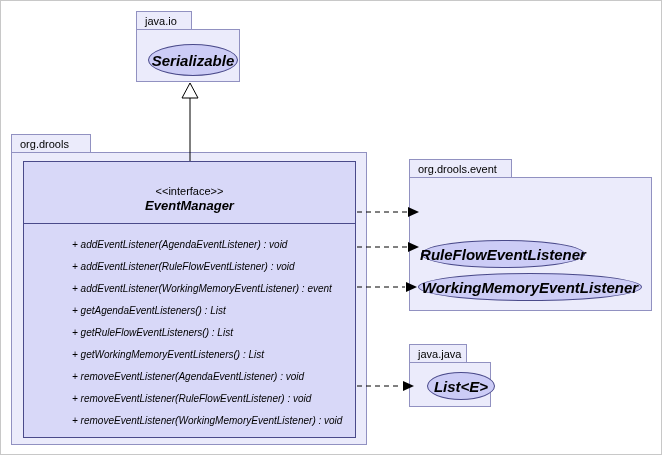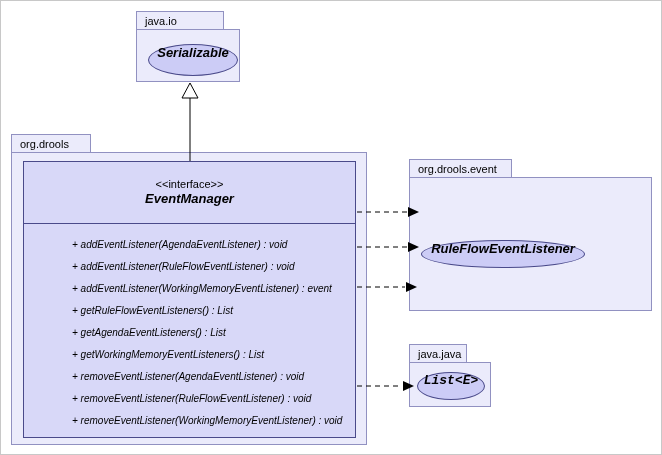--- a/index.html
+++ b/index.html
@@ -16,47 +16,47 @@
     font-size:11px; white-space:nowrap; z-index:1;
   }
   .pkg-body {
     position:absolute; background:var(--package_fill,#ebebfb);
     border:1px solid var(--package_border,#9191c1); z-index:0;
   }
 
   .ellipse {
     position:absolute; border-radius:50%;
     background:var(--ellipse_fill,#ccccf6); border:1px solid var(--node_border,#4a4a8a);
-    display:flex; align-items:flex-start; justify-content:center;
-    font-size:13px; font-weight:bold; font-style:italic; white-space:nowrap; z-index:2;
+    display:flex; align-items:center; justify-content:center;
+    font-size:15px; font-weight:bold; font-style:italic; white-space:nowrap; z-index:2;
   }
 
   .classbox {
     position:absolute; left:22px; top:160px; width:333px; height:277px;
     background:var(--class_fill,#d8d8f8); border:1px solid var(--node_border,#4a4a8a); z-index:2;
   }
   .class-header {
     height:62px; border-bottom:1px solid var(--node_border,#4a4a8a);
-    text-align:center; padding-top:16px;
+    text-align:center; padding-top:23px;
   }
   .stereotype { font-size:11px; }
   .class-name { font-size:13px; font-weight:bold; font-style:italic; margin-top:1px; }
   .methods { padding:10px 8px 0 8px; }
   .method {
     height:22px; line-height:22px; font-size:10px; font-style:italic; white-space:nowrap;
     overflow:hidden;
     margin-left:40px;
   }
 </style>
 </head>
 <body>
 
 <div class="canvas">
 
-  <div class="pkg-tab" style="left:135px; top:10px; width:88px;padding-left:8px;">
+  <div class="pkg-tab" style="left:135px; top:10px; width:56px;padding-left:8px;">
     <span>java.io</span>
   </div>
   <div class="pkg-body" style="left:135px; top:28px; width:104px; height:53px;"></div>
   <div class="ellipse" style="left:147px; top:43px; width:90px; height:32px;">
     <span>Serializable</span>
   </div>
 
   <div class="pkg-tab" style="left:10px; top:133px; width:80px;">
     <span>org.drools</span>
   </div>
@@ -64,42 +64,45 @@
 
   <div class="classbox">
     <div class="class-header">
       <div class="stereotype">&lt;&lt;interface&gt;&gt;</div>
       <div class="class-name">EventManager</div>
     </div>
     <div class="methods">
       <div class="method">+ addEventListener(AgendaEventListener) : void</div>
       <div class="method">+ addEventListener(RuleFlowEventListener) : void</div>
       <div class="method">+ addEventListener(WorkingMemoryEventListener) : event</div>
+      <div class="method">+ getAgendaEventListeners() : List</div>
       <div class="method">+ getRuleFlowEventListeners() : List</div>
-      <div class="method">+ getAgendaEventListeners() : List</div>
       <div class="method">+ getWorkingMemoryEventListeners() : List</div>
       <div class="method">+ removeEventListener(AgendaEventListener) : void</div>
       <div class="method">+ removeEventListener(RuleFlowEventListener) : void</div>
       <div class="method">+ removeEventListener(WorkingMemoryEventListener) : void</div>
     </div>
   </div>
 
   <div class="pkg-tab" style="left:408px; top:158px; width:103px;">
     <span>org.drools.event</span>
   </div>
   <div class="pkg-body" style="left:408px; top:176px; width:243px; height:134px;"></div>
   <div class="ellipse" style="left:420px; top:232px; width:164px; height:28px;margin-top:7px;">
     <span>RuleFlowEventListener</span>
   </div>
+  <div class="ellipse" style="left:417px; top:272px; width:224px; height:28px;">
+    <span>WorkingMemoryEventListener</span>
+  </div>
 
   <div class="pkg-tab" style="left:408px; top:343px; width:58px;">
     <span>java.java</span>
   </div>
   <div class="pkg-body" style="left:408px; top:361px; width:82px; height:45px;"></div>
-  <div class="ellipse" style="left:416px; top:371px; width:68px; height:28px;font-family:Liberation Mono, monospace;">
+  <div class="ellipse" style="left:426px; top:371px; width:68px; height:28px;">
     <span>List&lt;E&gt;</span>
   </div>
 
   <svg class="connectors" width="662" height="455" viewBox="0 0 662 455">
 
     <g>
       <line x1="189" y1="160" x2="189" y2="97" stroke="#000000" stroke-width="1"></line>
       <polygon points="189,82 181,97 197,97" fill="#ffffff" stroke="#000000" stroke-width="1"></polygon>
     </g>
 

